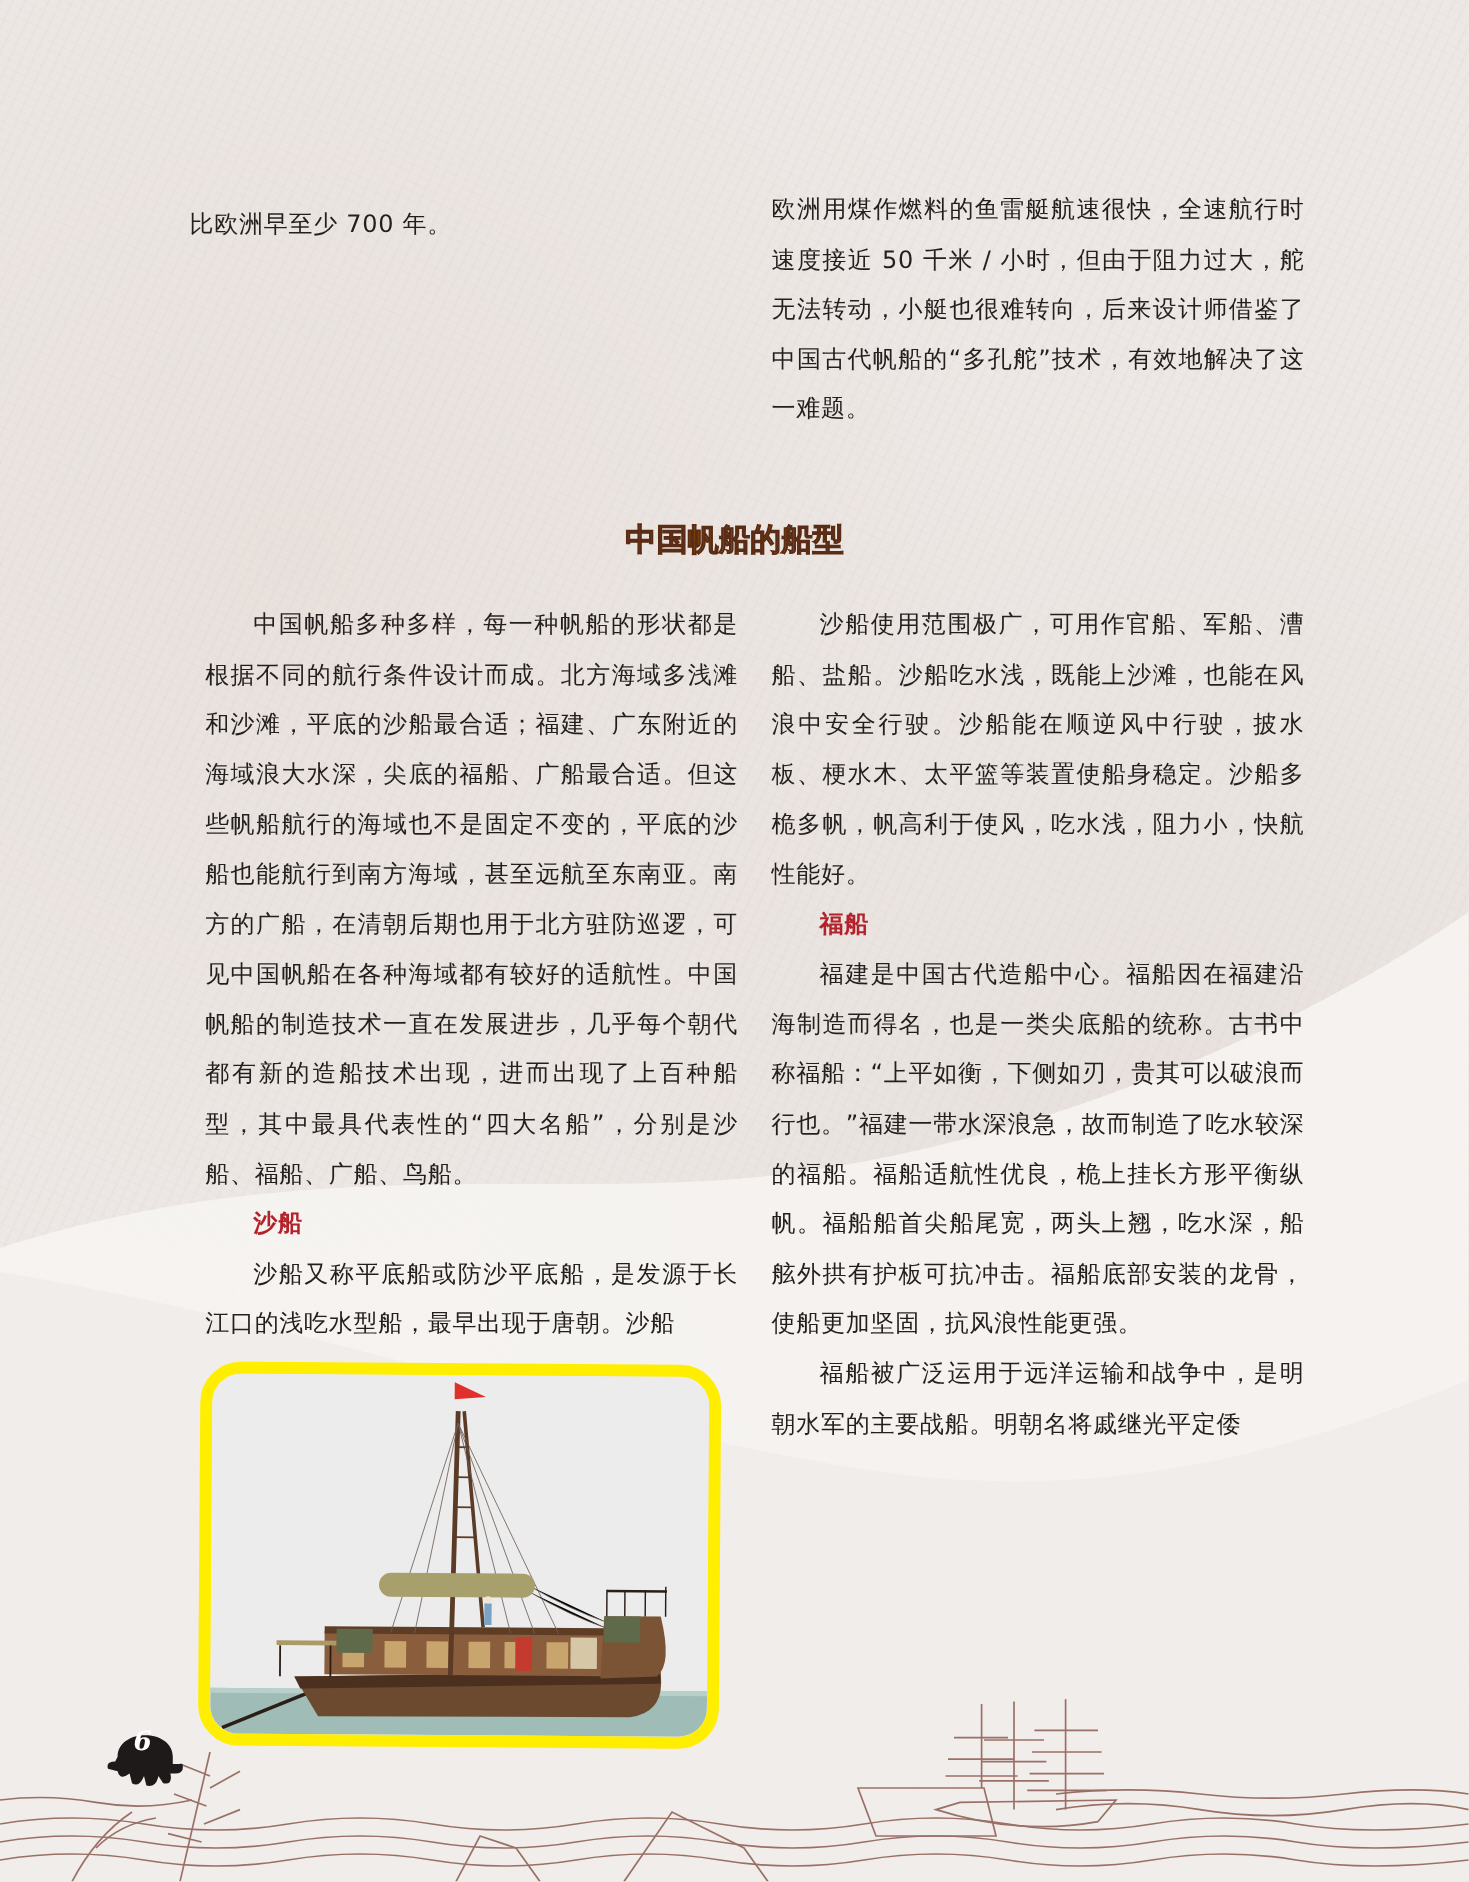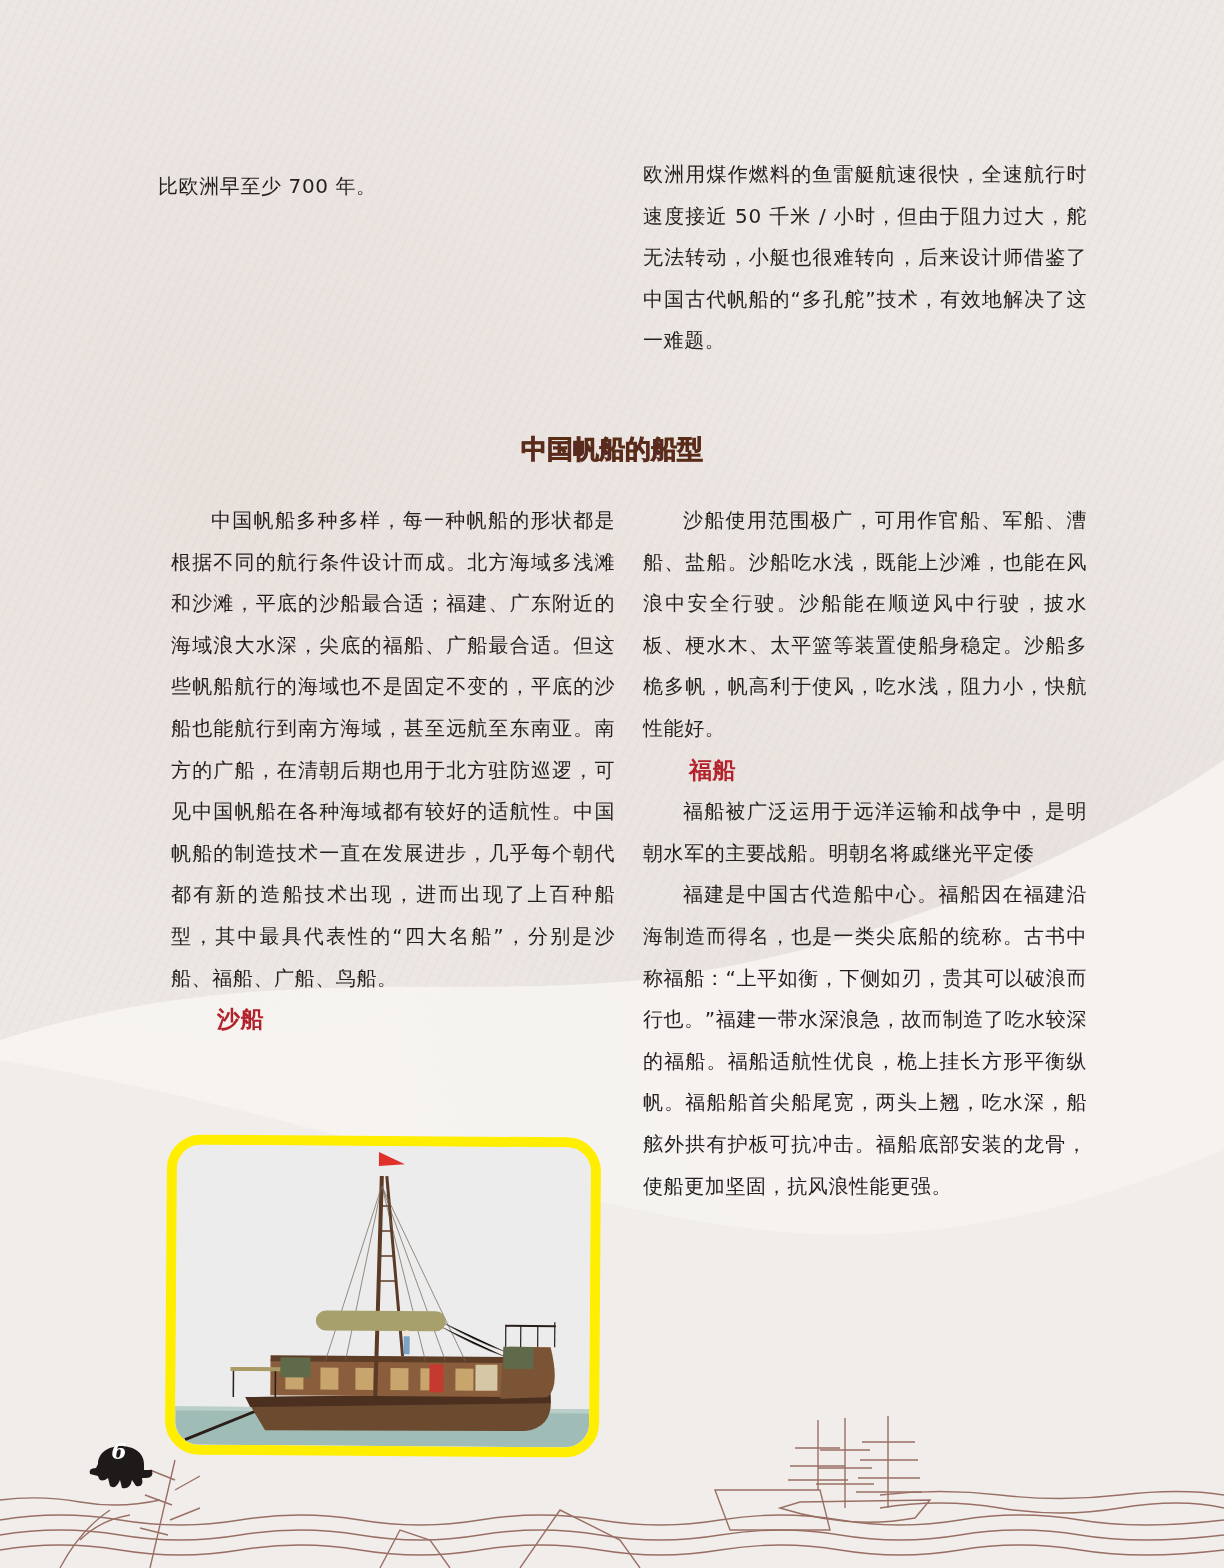--- a/index.html
+++ b/index.html
@@ -20,26 +20,26 @@
   }
   .wave { position: absolute; left: 0; top: 0; width: 1224px; height: 1568px; }
   .col {
     position: absolute; width: 444px;
     font-size: 20px; line-height: 41.6px; letter-spacing: 0.6px;
     text-align: justify;
   }
   .col p { margin: 0; }
   .col p.indent { text-indent: 2em; }
   .sub-heading {
-    color: #b3222a; font-weight: bold; font-size: 23px;
+    color: #b3222a; font-weight: bold; font-size: 20px;
     padding-left: 2em; margin: 0;
   }
   .section-title {
     position: absolute; left: 0; width: 1224px; top: 432px; text-align: center;
-    font-size: 26px; font-weight: bold; color: #4c1d95; letter-spacing: 0px;
+    font-size: 26px; font-weight: bold; color: #a16207; letter-spacing: 0px;
     -webkit-text-stroke: 0.8px #5a2c16;
   }
   .photo-frame {
     position: absolute; left: 166px; top: 1136px; width: 434px; height: 320px;
     border: 10px solid #ffee00; border-radius: 34px; background: #ececec;
     box-sizing: border-box; overflow: hidden; transform: rotate(0.4deg);
   }
   .page-num {
     position: absolute; left: 88px; top: 1432px; width: 66px; height: 60px;
   }
@@ -66,27 +66,28 @@
 
 <div class="col" style="left:643px; top:154px;">
   <p>欧洲用煤作燃料的鱼雷艇航速很快，全速航行时速度接近 50 千米 / 小时，但由于阻力过大，舵无法转动，小艇也很难转向，后来设计师借鉴了中国古代帆船的“多孔舵”技术，有效地解决了这一难题。</p>
 </div>
 
 <div class="section-title">中国帆船的船型</div>
 
 <div class="col" style="left:171px; top:500px;">
   <p class="indent">中国帆船多种多样，每一种帆船的形状都是根据不同的航行条件设计而成。北方海域多浅滩和沙滩，平底的沙船最合适；福建、广东附近的海域浪大水深，尖底的福船、广船最合适。但这些帆船航行的海域也不是固定不变的，平底的沙船也能航行到南方海域，甚至远航至东南亚。南方的广船，在清朝后期也用于北方驻防巡逻，可见中国帆船在各种海域都有较好的适航性。中国帆船的制造技术一直在发展进步，几乎每个朝代都有新的造船技术出现，进而出现了上百种船型，其中最具代表性的“四大名船”，分别是沙船、福船、广船、鸟船。</p>
   <p class="sub-heading">沙船</p>
+  <p class="indent">沙船又称平底船或防沙平底船，是发源于长江口的浅吃水型船，最早出现于唐朝。沙船</p>
 </div>
 
 <div class="col" style="left:643px; top:500px;">
   <p class="indent">沙船使用范围极广，可用作官船、军船、漕船、盐船。沙船吃水浅，既能上沙滩，也能在风浪中安全行驶。沙船能在顺逆风中行驶，披水板、梗水木、太平篮等装置使船身稳定。沙船多桅多帆，帆高利于使风，吃水浅，阻力小，快航性能好。</p>
   <p class="sub-heading">福船</p>
+  <p class="indent">福建是中国古代造船中心。福船因在福建沿海制造而得名，也是一类尖底船的统称。古书中称福船：“上平如衡，下侧如刃，贵其可以破浪而行也。”福建一带水深浪急，故而制造了吃水较深的福船。福船适航性优良，桅上挂长方形平衡纵帆。福船船首尖船尾宽，两头上翘，吃水深，船舷外拱有护板可抗冲击。福船底部安装的龙骨，使船更加坚固，抗风浪性能更强。</p>
   <p class="indent">福船被广泛运用于远洋运输和战争中，是明朝水军的主要战船。明朝名将戚继光平定倭</p>
-  <p class="indent">福建是中国古代造船中心。福船因在福建沿海制造而得名，也是一类尖底船的统称。古书中称福船：“上平如衡，下侧如刃，贵其可以破浪而行也。”福建一带水深浪急，故而制造了吃水较深的福船。福船适航性优良，桅上挂长方形平衡纵帆。福船船首尖船尾宽，两头上翘，吃水深，船舷外拱有护板可抗冲击。福船底部安装的龙骨，使船更加坚固，抗风浪性能更强。</p>
 </div>
 
 <svg class="bottom-art" viewBox="0 0 1224 188">
   <g stroke="#8a5a4e" stroke-width="1.4" fill="none" opacity="0.85">
 
     <path d="M0,140 Q60,130 120,140 T240,140 T360,140 T480,140 T600,140 T720,140 T840,140 T960,140 T1080,140 T1224,140"></path>
     <path d="M0,155 Q60,145 120,155 T240,155 T360,155 T480,155 T600,155 T720,155 T840,155 T960,155 T1080,155 T1224,155"></path>
     <path d="M0,170 Q60,160 120,170 T240,170 T360,170 T480,170 T600,170 T720,170 T840,170 T960,170 T1080,170 T1224,170"></path>
     <path d="M880,128 Q940,118 1000,128 T1120,128 T1224,128"></path>
     <path d="M880,115 Q940,108 1000,115 T1120,115 T1224,115"></path>

